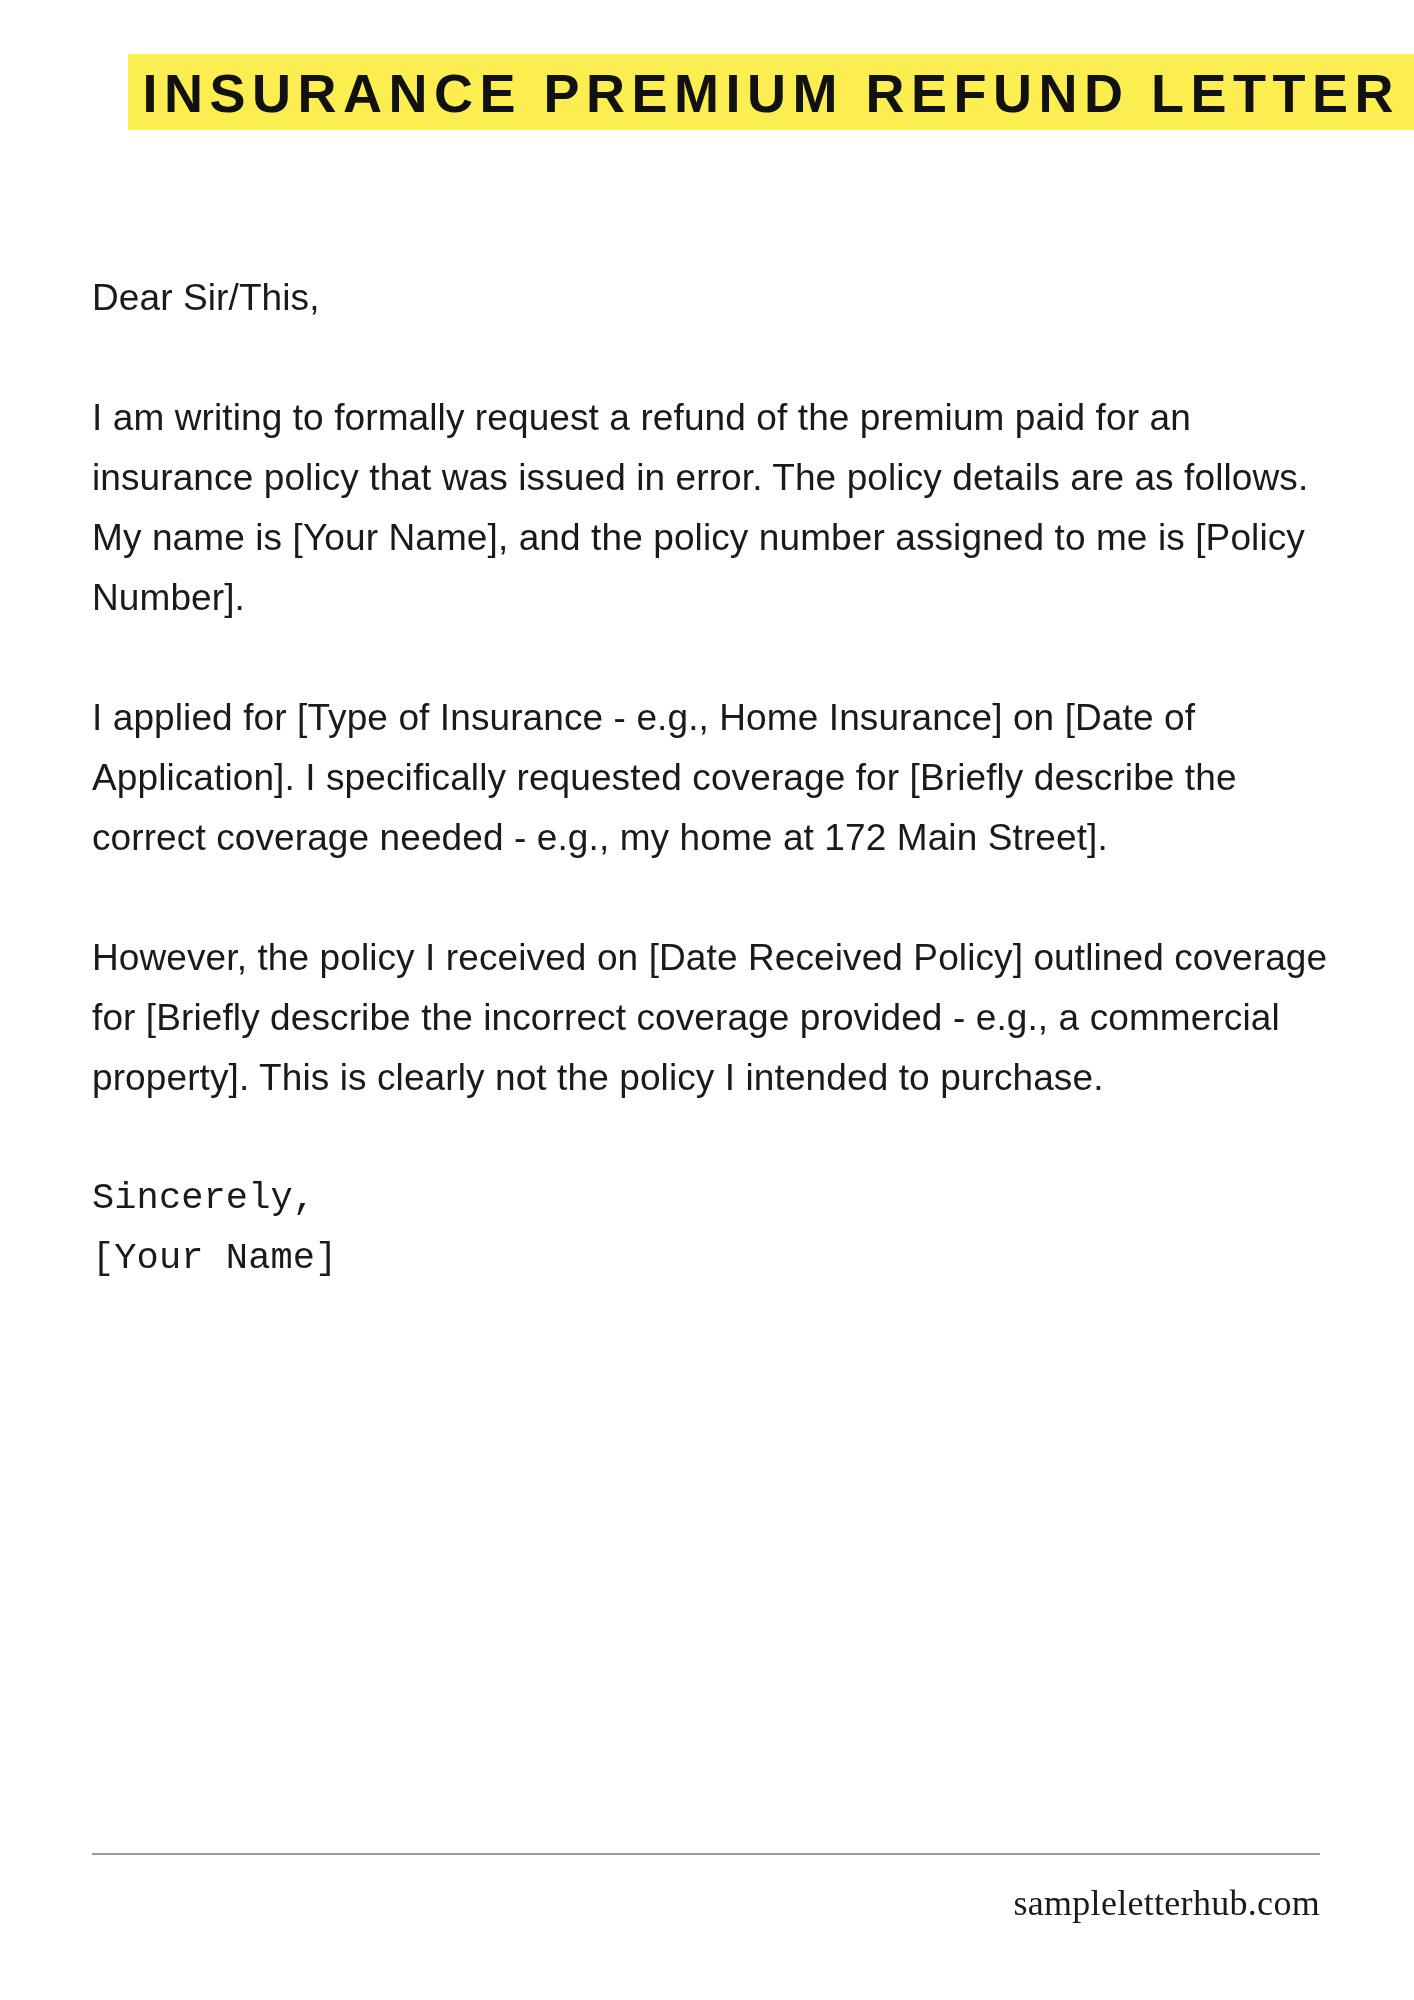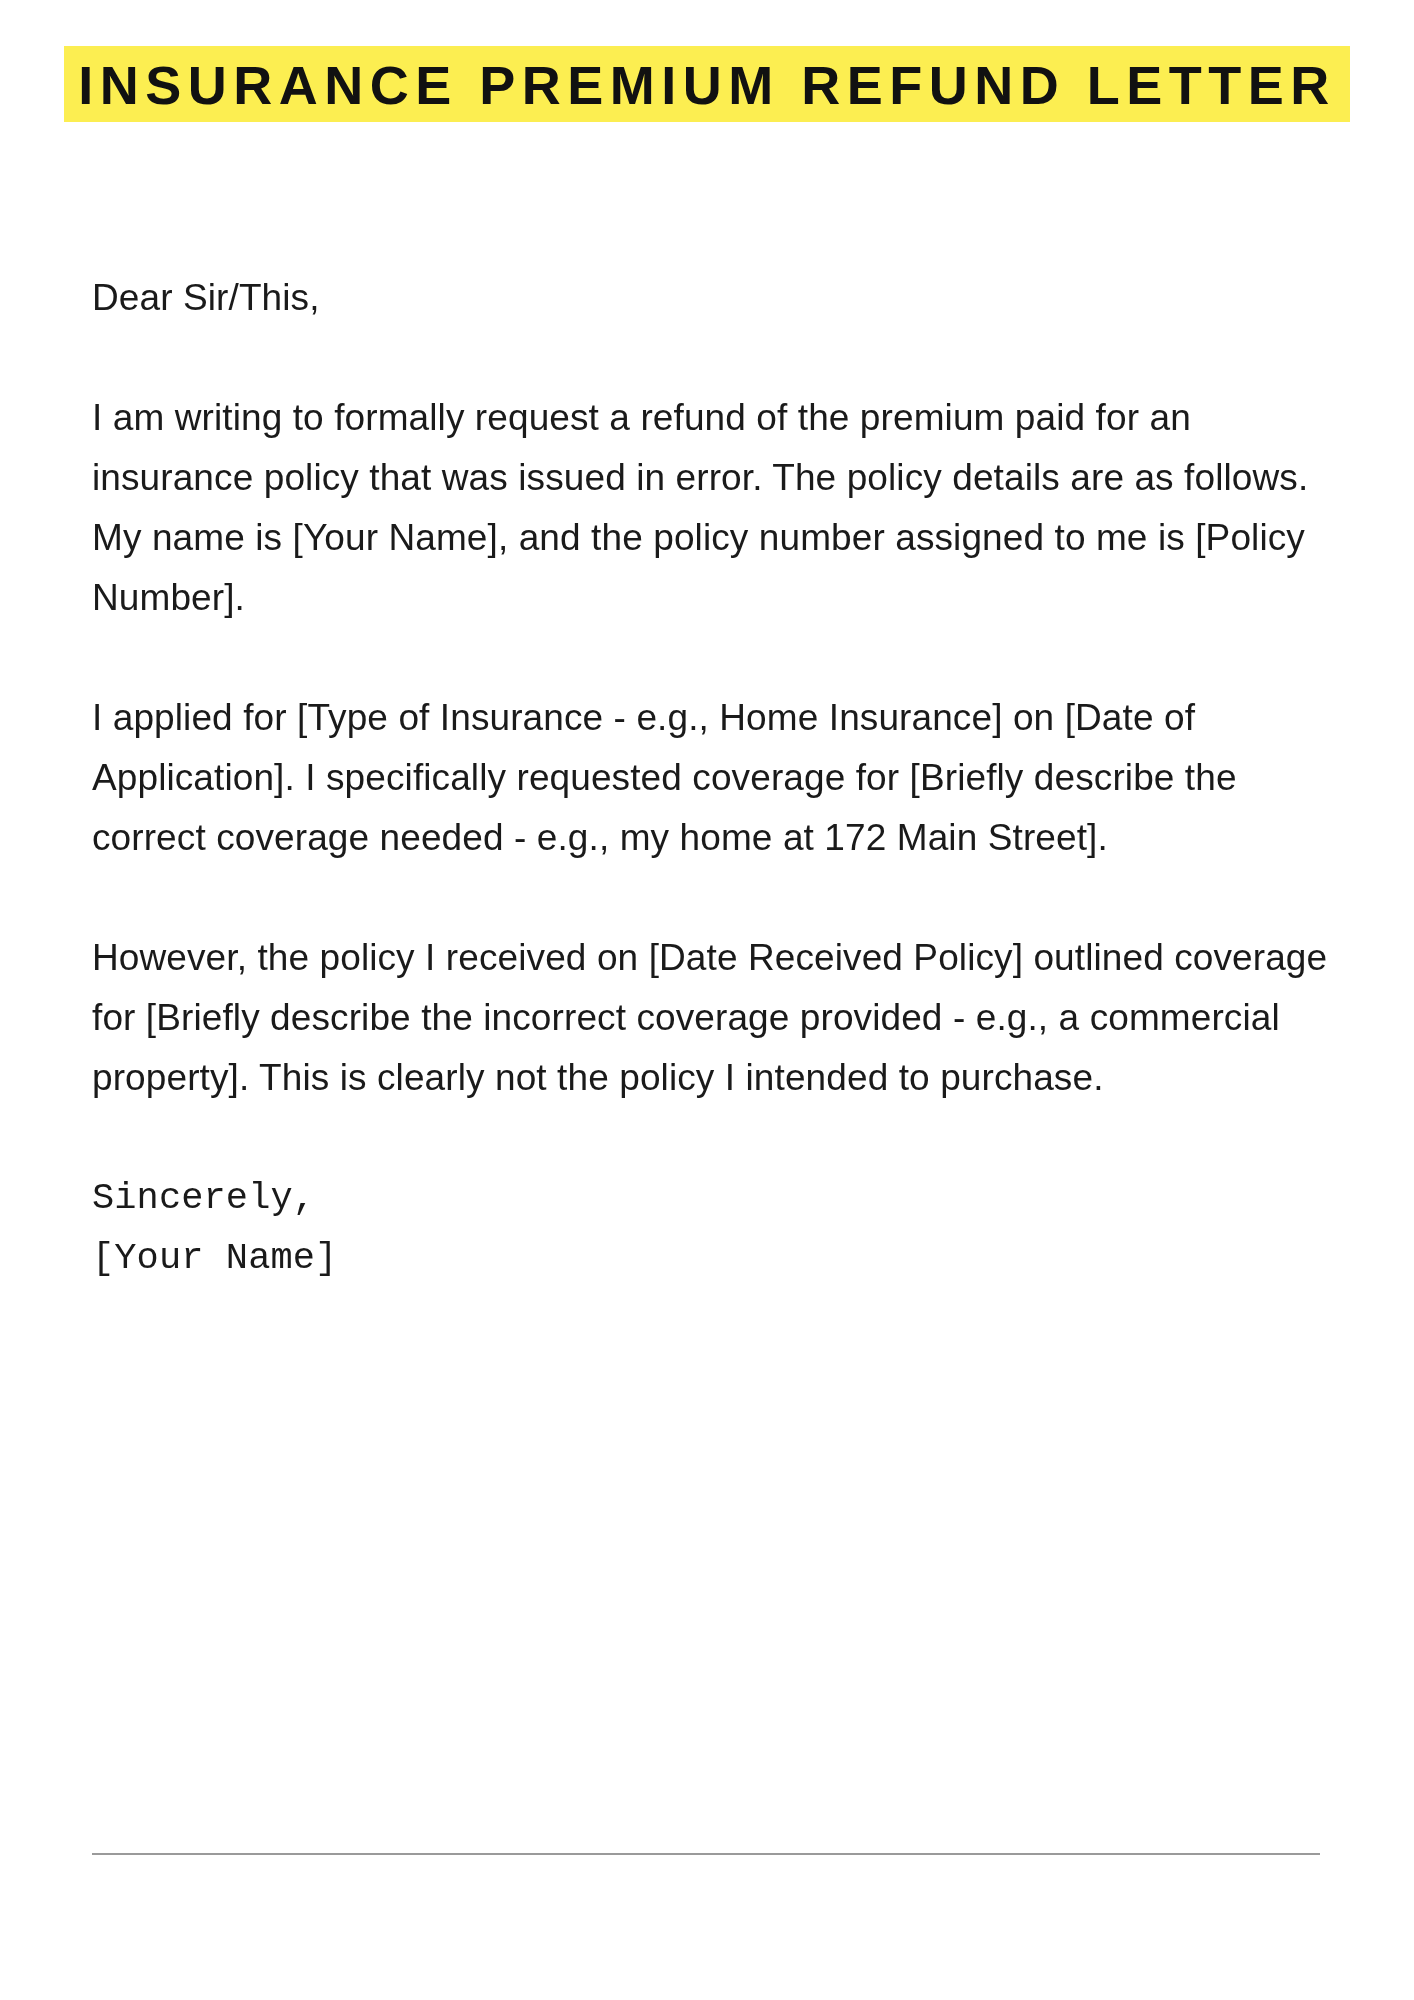--- a/index.html
+++ b/index.html
@@ -20,23 +20,23 @@
     width: 1414px;
     height: 2000px;
     background: #ffffff;
     box-sizing: border-box;
   }
 
   
   .title-block {
     position: absolute;
     left: 0;
-    top: 50px;
+    top: 58px;
     width: 1414px;
-    text-align: center;
+    text-align: right;
   }
 
   .title-line {
     display: block;
     font-family: "Liberation Sans Narrow", "Liberation Sans", sans-serif;
     font-weight: 700;
     font-size: 54px;
     line-height: 71px;
     letter-spacing: 6.5px;
     color: #111111;
@@ -139,15 +139,16 @@
 
     <div class="gap-md"></div>
 
     <p class="closing-line">Sincerely,</p>
     <p class="closing-line">[Your Name]</p>
 
   </div>
 
   <div class="footer">
     <div class="footer-rule"></div>
+    <div class="footer-site">sampleletterhub.com</div>
   </div>
 
 </div>
 
 </body></html>

